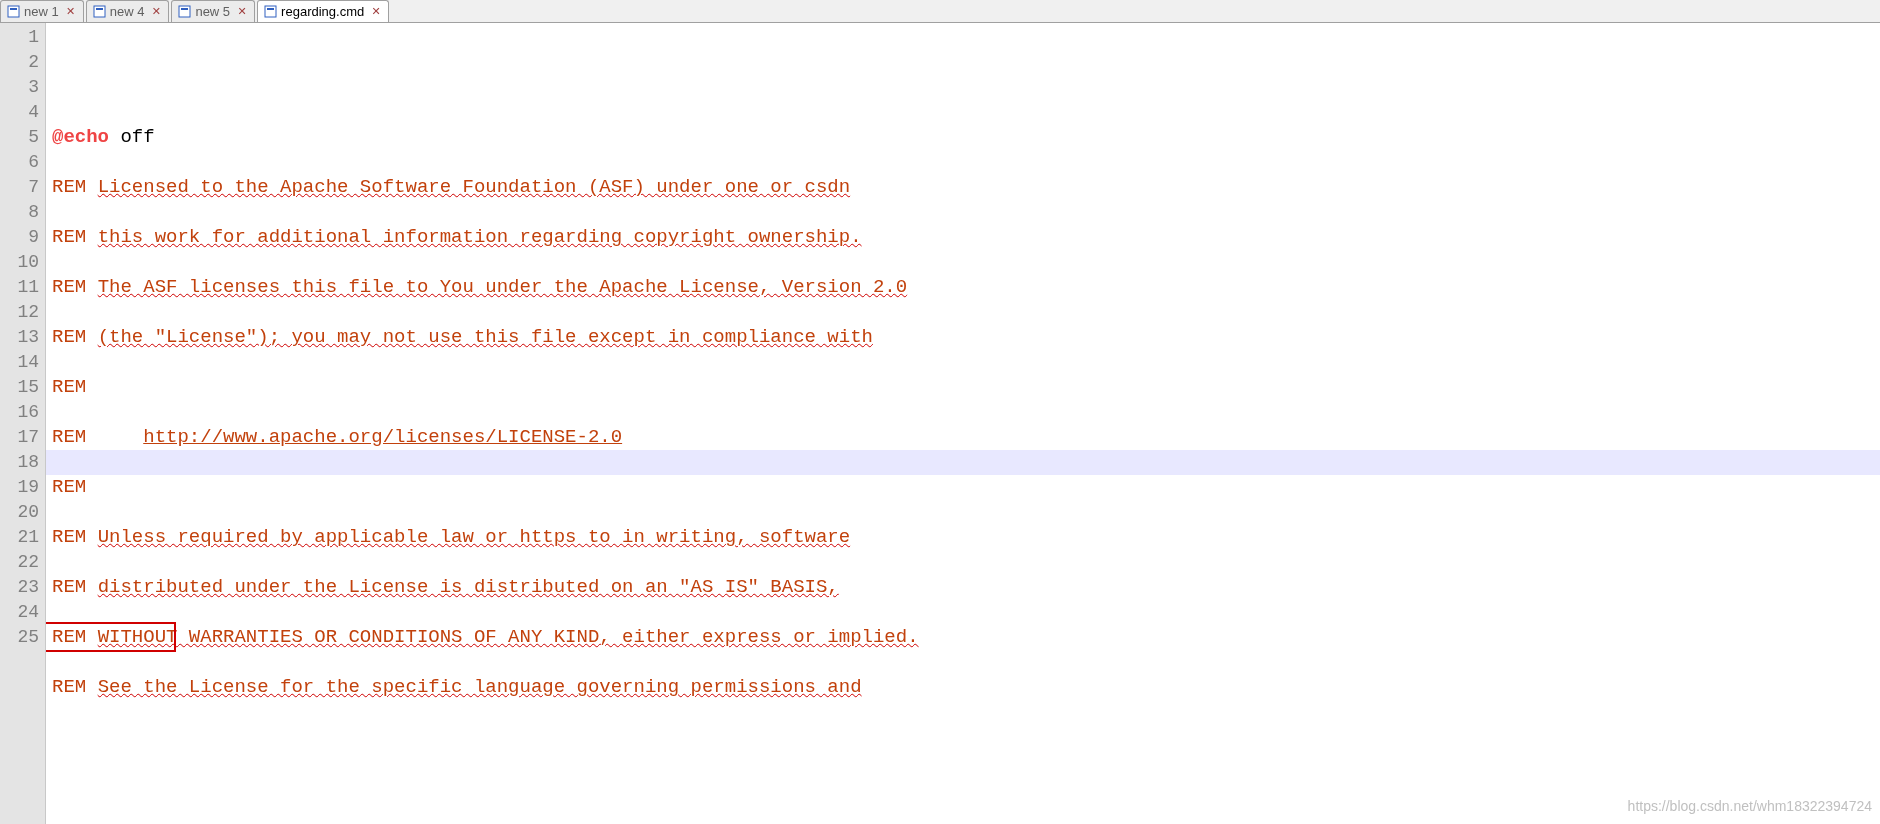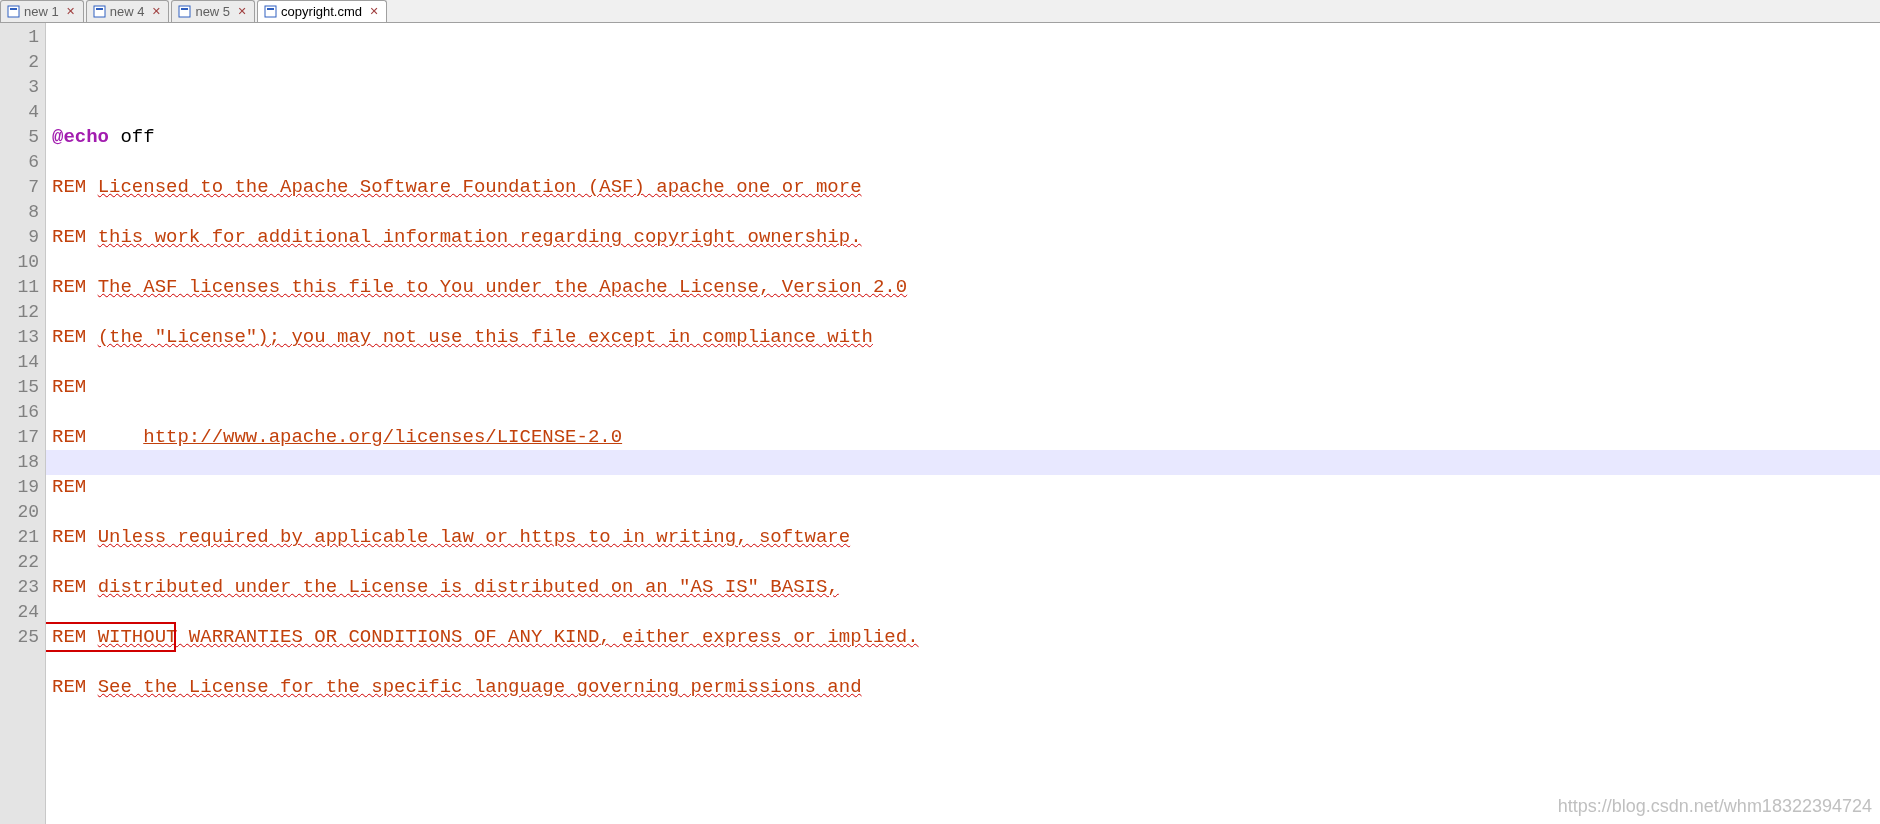--- a/index.html
+++ b/index.html
@@ -10,23 +10,23 @@
   .tab .icon svg{display:block}
   .tab .close{width:12px;height:12px;display:inline-flex;align-items:center;justify-content:center;font-size:11px;color:#a04040;margin-left:2px}
   .editor{display:flex;background:#ffffff;height:calc(100% - 22px);width:100%;position:relative}
   .gutter{width:46px;background:#e4e4e4;color:#808080;text-align:right;padding-right:6px;box-sizing:border-box;white-space:pre;user-select:none;border-right:1px solid #c8c8c8;font-size:18px;line-height:25px;padding-top:2px}
   .code{flex:1;white-space:pre;padding-left:6px;padding-top:2px;position:relative;overflow:hidden;tab-size:4}
   .code-line{height:25px;display:block;position:relative}
   .hl-line{position:absolute;left:0;right:0;height:25px;background:#e8e8ff;top:calc(17 * 25px + 2px);z-index:0}
   .code-inner{position:relative;z-index:1}
   .k-dir{color:#c2410c}
   .k-spell{text-decoration:underline;text-decoration-color:#d00000;text-decoration-style:wavy;text-decoration-thickness:1px}
-  .k-magenta{color:#a21caf;font-weight:bold}
+  .k-magenta{color:#ef4444;font-weight:bold}
   .red-box{position:absolute;border:2px solid #d00000;height:26px;width:130px;z-index:4;top:calc(24 * 25px + 2px - 3px);left:-4px}
-  .watermark{position:absolute;right:8px;bottom:6px;color:#c0c0c0;font-family:sans-serif;font-size:18px;z-index:5}
+  .watermark{position:absolute;right:8px;bottom:6px;color:#c0c0c0;font-family:sans-serif;font-size:14px;z-index:5}
 </style>
 </head>
 <body>
 
 <div class="tab-bar">
   <div class="tab">
     <span class="icon">
         <svg width="13" height="13">
           <rect x="1" y="1" width="11" height="11" fill="#fff" stroke="#3060c0"></rect>
           <rect x="3" y="3" width="7" height="2" fill="#3060c0"></rect>
@@ -55,21 +55,21 @@
     <span>new 5</span>
     <span class="close">✕</span>
   </div>
   <div class="tab active">
     <span class="icon">
         <svg width="13" height="13">
           <rect x="1" y="1" width="11" height="11" fill="#fff" stroke="#3060c0"></rect>
           <rect x="3" y="3" width="7" height="2" fill="#3060c0"></rect>
         </svg>
       </span>
-    <span>copyright.cmd</span>
+    <span>regarding.cmd</span>
     <span class="close">✕</span>
   </div>
 </div>
 
 <div class="editor">
   <div class="gutter" id="gutter">1
 2
 3
 4
 5
@@ -92,21 +92,21 @@
 22
 23
 24
 25
 
 </div>
   <div class="code">
     <div class="hl-line"></div>
     <div class="code-inner">
 <span class="code-line"><span class="k-magenta">@echo</span><span> off</span></span>
-<span class="code-line"><span class="k-dir">REM</span> <span class="k-dir k-spell">Licensed to the Apache Software Foundation (ASF) apache one or more</span></span>
+<span class="code-line"><span class="k-dir">REM</span> <span class="k-dir k-spell">Licensed to the Apache Software Foundation (ASF) under one or csdn</span></span>
 <span class="code-line"><span class="k-dir">REM</span> <span class="k-dir k-spell">this work for additional information regarding copyright ownership.</span></span>
 <span class="code-line"><span class="k-dir">REM</span> <span class="k-dir k-spell">The ASF licenses this file to You under the Apache License, Version 2.0</span></span>
 <span class="code-line"><span class="k-dir">REM</span> <span class="k-dir k-spell">(the "License"); you may not use this file except in compliance with</span></span>
 <span class="code-line"><span class="k-dir">REM</span></span>
 <span class="code-line"><span class="k-dir">REM</span>     <span class="k-dir" style="text-decoration:underline">http://www.apache.org/licenses/LICENSE-2.0</span></span>
 <span class="code-line"><span class="k-dir">REM</span></span>
 <span class="code-line"><span class="k-dir">REM</span> <span class="k-dir k-spell">Unless required by applicable law or https to in writing, software</span></span>
 <span class="code-line"><span class="k-dir">REM</span> <span class="k-dir k-spell">distributed under the License is distributed on an "AS IS" BASIS,</span></span>
 <span class="code-line"><span class="k-dir">REM</span> <span class="k-dir k-spell">WITHOUT WARRANTIES OR CONDITIONS OF ANY KIND, either express or implied.</span></span>
 <span class="code-line"><span class="k-dir">REM</span> <span class="k-dir k-spell">See the License for the specific language governing permissions and</span></span>

